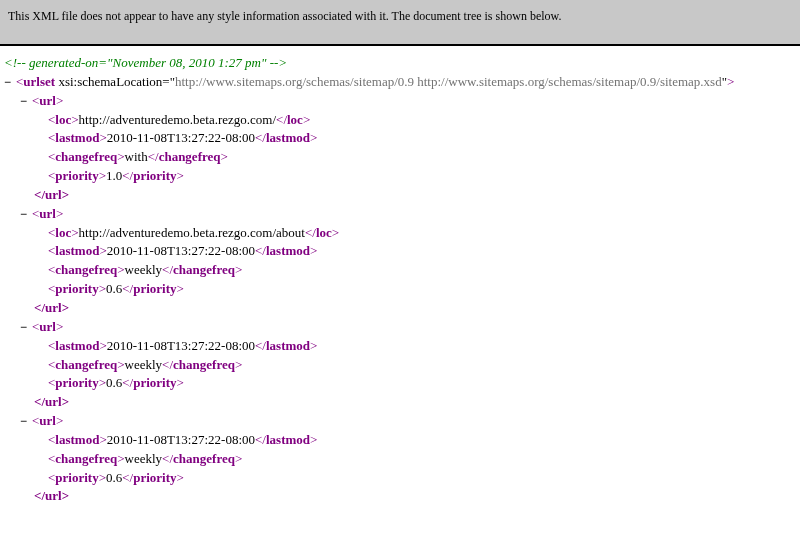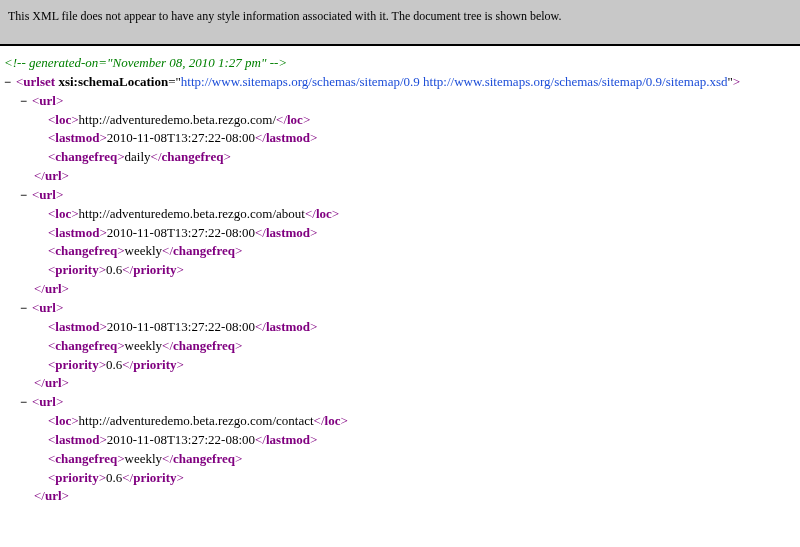--- a/index.html
+++ b/index.html
@@ -16,34 +16,34 @@
     padding: 9px 8px 20px 8px;
     font-size: 12px;
     color: #000;
   }
   .content {
     padding: 8px 4px 6px 4px;
     line-height: 1.45;
   }
   .comment { color: #008000; font-style: italic; }
   .tag { color: #800080; }
-  .attr-name { color: #000; font-weight: bold; }
-  .attr-val { color: #1d4ed8; }
+  .attr-name { color: #000; font-weight: normal; }
+  .attr-val { color: #737373; }
   .txt { color: #000; }
   .marker {
     display: inline-block;
     width: 12px;
     color: #000;
     font-family: sans-serif;
     font-size: 12px;
     user-select: none;
     cursor: pointer;
   }
   .indent1 { padding-left: 16px; }
-  .indent2 { padding-left: 30px; }
+  .indent2 { padding-left: 30px; font-weight: bold; }
   .indent3 { padding-left: 44px; }
 </style>
 </head>
 <body>
 
 <div class="header-bar">
   <span>This XML file does not appear to have any style information associated with it. The document tree is shown below.</span>
 </div>
 
 <div class="content">
@@ -62,21 +62,24 @@
     <div class="indent1">
       <span class="marker">−</span><span class="tag">&lt;</span><span class="tag"><b>url</b></span><span class="tag">&gt;</span>
     </div>
     <div class="indent3">
       <span class="tag">&lt;</span><span class="tag"><b>loc</b></span><span class="tag">&gt;</span><span class="txt">http://adventuredemo.beta.rezgo.com/</span><span class="tag">&lt;/</span><span class="tag"><b>loc</b></span><span class="tag">&gt;</span>
     </div>
     <div class="indent3">
       <span class="tag">&lt;</span><span class="tag"><b>lastmod</b></span><span class="tag">&gt;</span><span class="txt">2010-11-08T13:27:22-08:00</span><span class="tag">&lt;/</span><span class="tag"><b>lastmod</b></span><span class="tag">&gt;</span>
     </div>
     <div class="indent3">
-      <span class="tag">&lt;</span><span class="tag"><b>changefreq</b></span><span class="tag">&gt;</span><span class="txt">daily</span><span class="tag">&lt;/</span><span class="tag"><b>changefreq</b></span><span class="tag">&gt;</span>
+      <span class="tag">&lt;</span><span class="tag"><b>changefreq</b></span><span class="tag">&gt;</span><span class="txt">with</span><span class="tag">&lt;/</span><span class="tag"><b>changefreq</b></span><span class="tag">&gt;</span>
+    </div>
+    <div class="indent3">
+      <span class="tag">&lt;</span><span class="tag"><b>priority</b></span><span class="tag">&gt;</span><span class="txt">1.0</span><span class="tag">&lt;/</span><span class="tag"><b>priority</b></span><span class="tag">&gt;</span>
     </div>
     <div class="indent2">
       <span class="tag">&lt;/</span><span class="tag"><b>url</b></span><span class="tag">&gt;</span>
     </div>
   </div>
 
   <div class="url-block">
     <div class="indent1">
       <span class="marker">−</span><span class="tag">&lt;</span><span class="tag"><b>url</b></span><span class="tag">&gt;</span>
     </div>
@@ -113,23 +116,20 @@
     <div class="indent2">
       <span class="tag">&lt;/</span><span class="tag"><b>url</b></span><span class="tag">&gt;</span>
     </div>
   </div>
 
   <div class="url-block">
     <div class="indent1">
       <span class="marker">−</span><span class="tag">&lt;</span><span class="tag"><b>url</b></span><span class="tag">&gt;</span>
     </div>
     <div class="indent3">
-      <span class="tag">&lt;</span><span class="tag"><b>loc</b></span><span class="tag">&gt;</span><span class="txt">http://adventuredemo.beta.rezgo.com/contact</span><span class="tag">&lt;/</span><span class="tag"><b>loc</b></span><span class="tag">&gt;</span>
-    </div>
-    <div class="indent3">
       <span class="tag">&lt;</span><span class="tag"><b>lastmod</b></span><span class="tag">&gt;</span><span class="txt">2010-11-08T13:27:22-08:00</span><span class="tag">&lt;/</span><span class="tag"><b>lastmod</b></span><span class="tag">&gt;</span>
     </div>
     <div class="indent3">
       <span class="tag">&lt;</span><span class="tag"><b>changefreq</b></span><span class="tag">&gt;</span><span class="txt">weekly</span><span class="tag">&lt;/</span><span class="tag"><b>changefreq</b></span><span class="tag">&gt;</span>
     </div>
     <div class="indent3">
       <span class="tag">&lt;</span><span class="tag"><b>priority</b></span><span class="tag">&gt;</span><span class="txt">0.6</span><span class="tag">&lt;/</span><span class="tag"><b>priority</b></span><span class="tag">&gt;</span>
     </div>
     <div class="indent2">
       <span class="tag">&lt;/</span><span class="tag"><b>url</b></span><span class="tag">&gt;</span>

